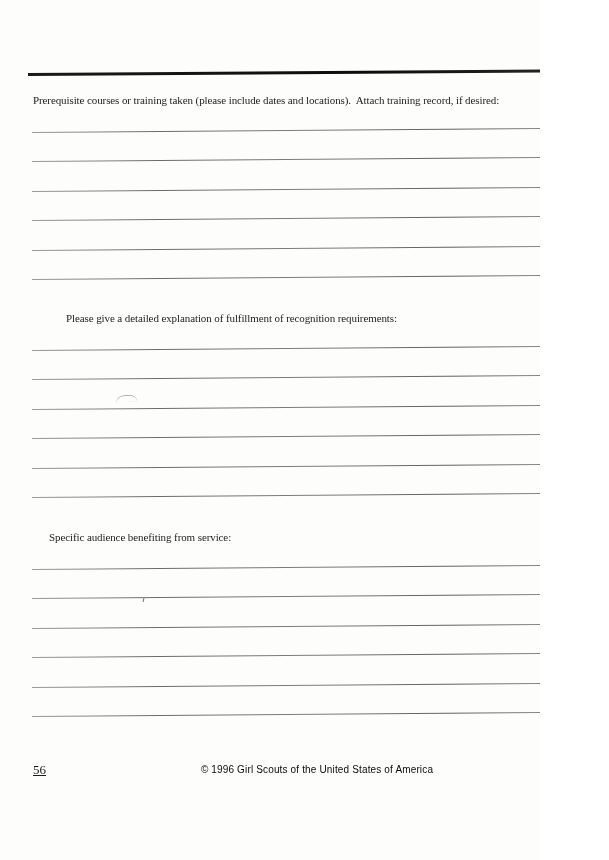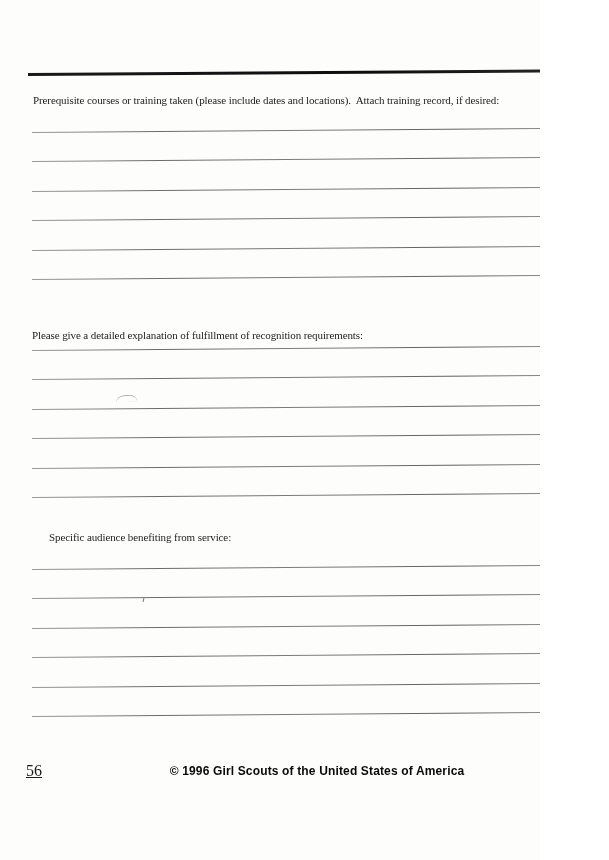--- a/index.html
+++ b/index.html
@@ -31,21 +31,21 @@
     position: absolute;
     left: 32px;
     right: 20px;
     font-size: 11px;
     line-height: 14px;
     color: #1d1d1d;
     letter-spacing: -0.1px;
     white-space: pre-wrap;
   }
   .prompt-1 { top: 93px; left: 33px; }
-  .prompt-2 { top: 328px; }
+  .prompt-2 { top: 311px; margin-left: 34px; }
   .prompt-3 { top: 530px; left: 49px; }
   
   .section-lines {
     position: absolute;
     left: 32px;
     width: 565px;
   }
   .lines-1 { top: 132px; }
   .lines-2 { top: 350px; }
   .lines-3 { top: 569px; }
@@ -72,35 +72,35 @@
     left: 143px;
     top: 598px;
     width: 1.4px;
     height: 4px;
     background: #6e6e6e;
     transform: rotate(14deg);
   }
   
   .page-number {
     position: absolute;
-    left: 26px;
+    left: 33px;
     top: 762px;
-    font-size: 16px;
+    font-size: 13px;
     color: #1b1b1b;
     font-family: "Liberation Serif", serif;
     text-decoration: underline;
   }
   .copyright {
     position: absolute;
     left: 317px;
     top: 764px;
     transform: translateX(-50%);
     font-family: "Liberation Sans", sans-serif;
-    font-size: 12px;
-    font-weight: bold;
+    font-size: 10px;
+    font-weight: normal;
     letter-spacing: 0.15px;
     color: #0a0a0a;
     white-space: nowrap;
   }
 </style>
 </head>
 <body>
 
 <div class="page">
 

